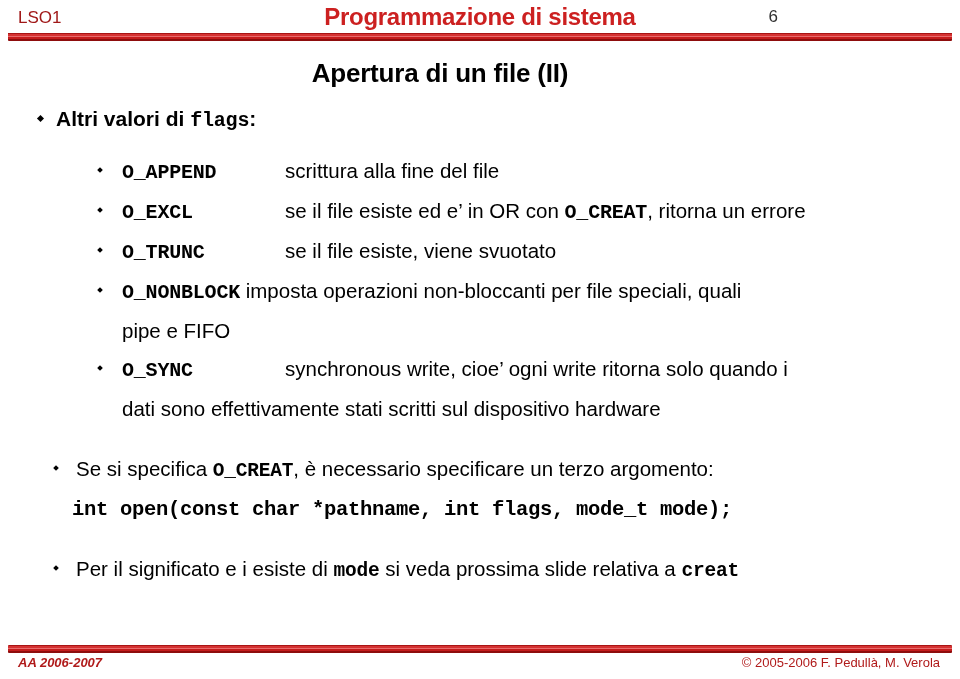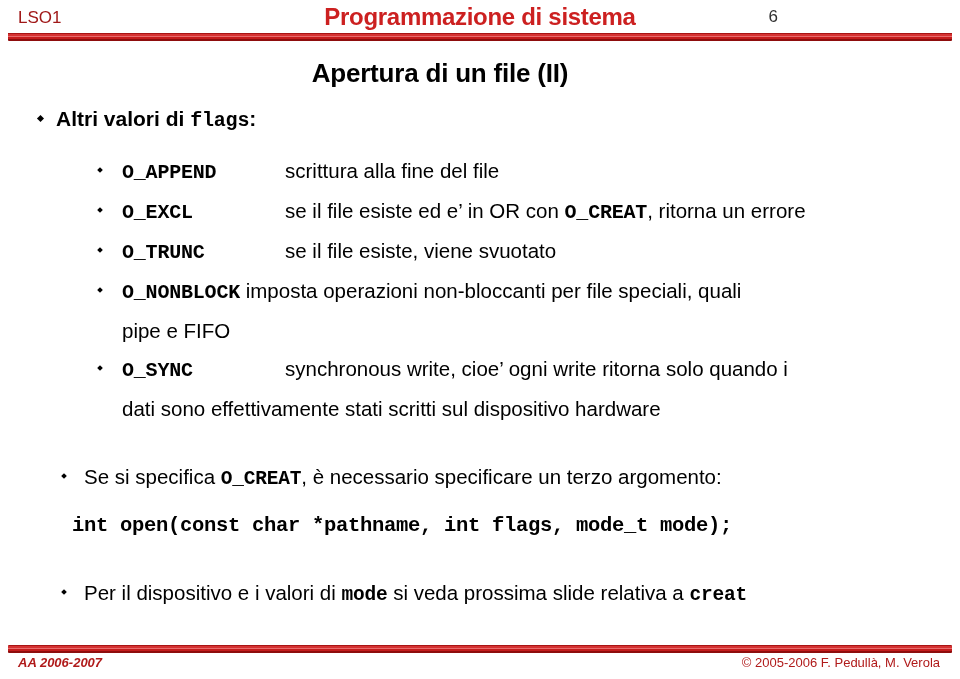--- a/index.html
+++ b/index.html
@@ -152,21 +152,21 @@
     line-height: 38px;
   }
 
   
   .lvl1b {
     position: relative;
     padding-left: 72px;
     font-size: 20.5px;
     line-height: 34px;
     font-weight: normal;
-    margin: 12px;
+    margin: 4px;
   }
   .lvl1b .bullet {
     position: absolute;
     left: 50px;
     top: 14px;
     width: 4px;
     height: 4px;
     background: #000000;
     transform: rotate(45deg);
   }
@@ -263,20 +263,20 @@
 
   <div class="lvl1b">
     <span class="bullet"></span><span>Se si specifica </span><span class="mono">O_CREAT</span><span>, è necessario specificare un terzo argomento:</span>
   </div>
 
   <div class="code-line">int open(const char *pathname, int flags, mode_t mode);</div>
 
   <div class="spacer-md"></div>
 
   <div class="lvl1b">
-    <span class="bullet"></span><span>Per il dispositivo e i valori di </span><span class="mono">mode</span><span> si veda prossima slide relativa a </span><span class="mono">creat</span>
+    <span class="bullet"></span><span>Per il significato e i esiste di </span><span class="mono">mode</span><span> si veda prossima slide relativa a </span><span class="mono">creat</span>
   </div>
 
 </div>
 
 <div class="rule-bottom"></div>
 <div class="footer-left">AA 2006-2007</div>
 <div class="footer-right">© 2005-2006 F. Pedullà, M. Verola</div>
 
 </body></html>

